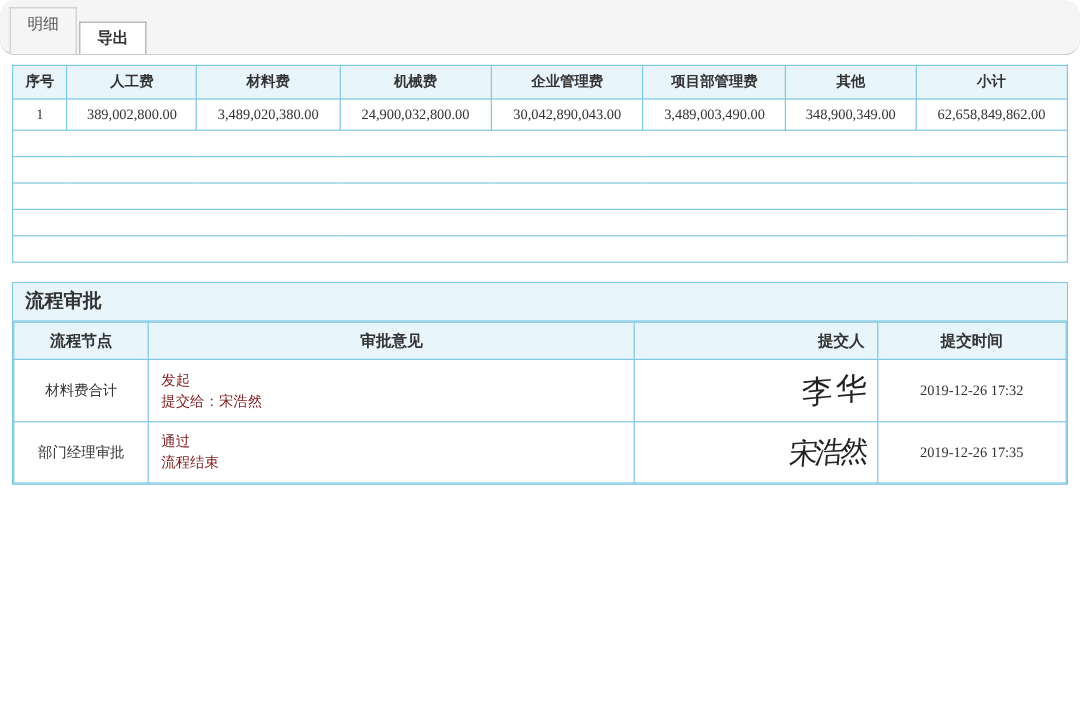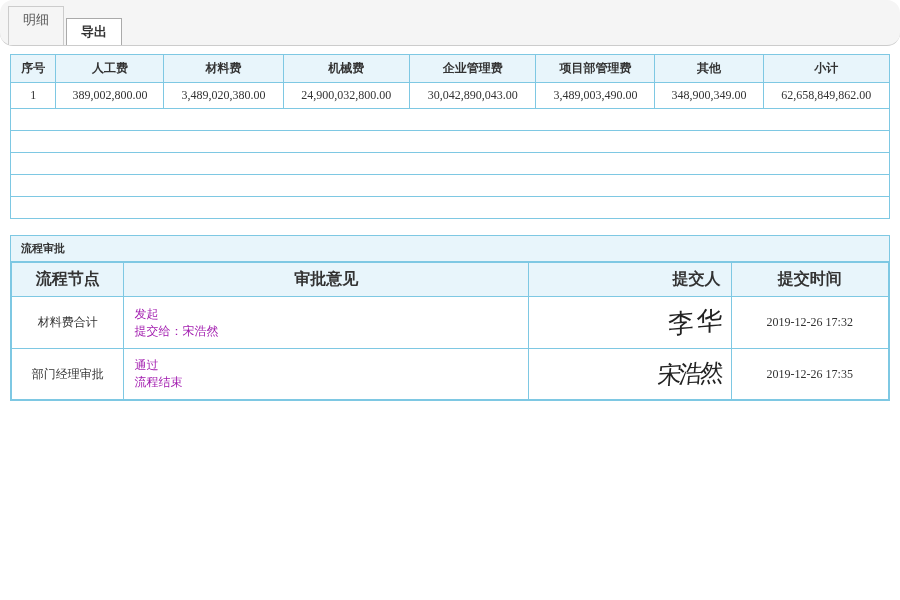--- a/index.html
+++ b/index.html
@@ -87,47 +87,47 @@
     }
 
     
     .approval-section {
       border: 1px solid #7ec8e3;
       margin-top: 4px;
     }
     .approval-title {
       background: #e8f5fb;
       padding: 5px 10px;
-      font-size: 11px;
+      font-size: 16px;
       font-weight: bold;
       border-bottom: 1px solid #7ec8e3;
     }
     .approval-table {
       width: 100%;
       border-collapse: collapse;
     }
     .approval-table th {
       background: #e8f5fb;
       border: 1px solid #7ec8e3;
       padding: 6px 10px;
-      font-size: 16px;
+      font-size: 13px;
       text-align: center;
     }
     .approval-table td {
       border: 1px solid #7ec8e3;
       padding: 8px 10px;
       font-size: 12px;
       vertical-align: middle;
     }
     .approval-table .node-col { text-align: center; width: 100px; }
     .approval-table .opinion-col { width: 360px; }
     .approval-table .submitter-col { text-align: right; width: 180px; }
     .approval-table .time-col { text-align: center; width: 140px; }
 
-    .link-text { color: #a21caf; cursor: pointer; }
+    .link-text { color: #7f1d1d; cursor: pointer; }
 
     
     .signature {
       font-family: "KaiTi", "楷体", cursive, serif;
       font-size: 26px;
       color: #222;
       letter-spacing: -2px;
       transform: rotate(-5deg) skewX(-5deg);
       display: inline-block;
     }

